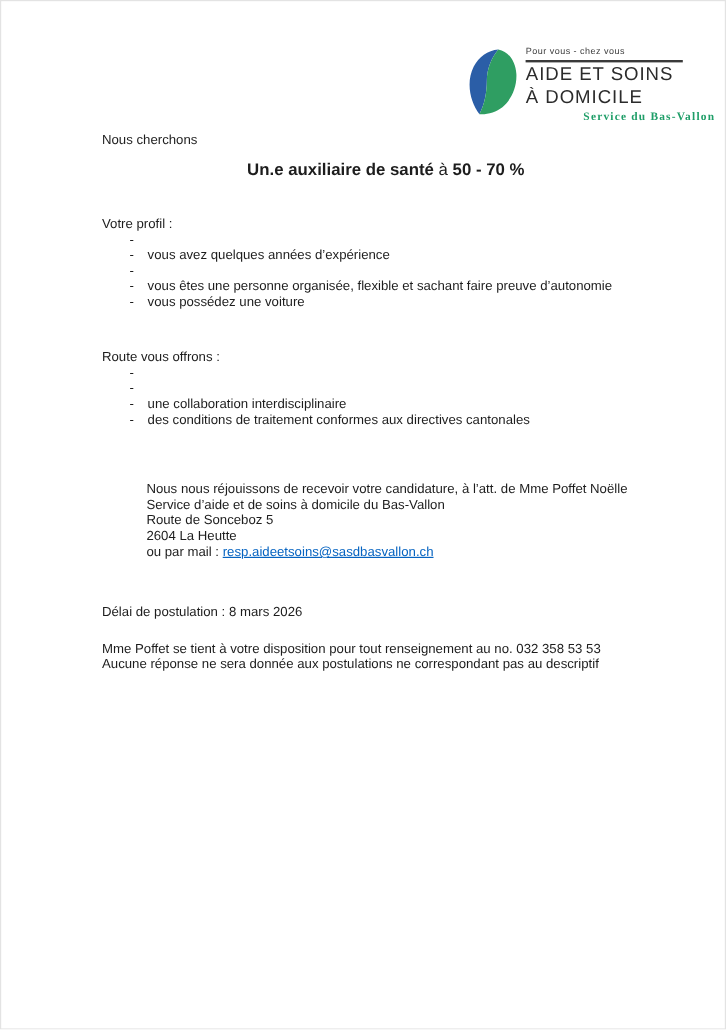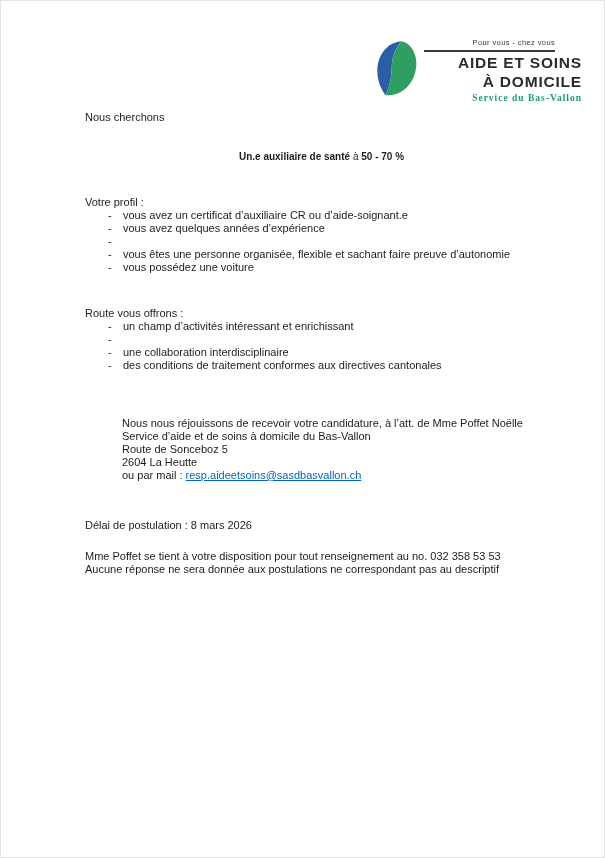--- a/index.html
+++ b/index.html
@@ -13,39 +13,38 @@
     background: #ffffff;
     border: 1px solid #e3e3e3;
     color: #1d1d1d;
     overflow: hidden;
   }
 
   
   .logo {
     position: absolute;
     top: 37px;
-    right: 22px;
+    right: 8px;
     display: flex;
     align-items: flex-start;
     gap: 7px;
-    text-align: right;
   }
   .logo-mark { width: 41px; height: 57px; margin-top: 2px; }
   .logo-text { display: flex; flex-direction: column; }
   .logo-tagline {
     font-size: 7.5px;
     color: #3a3a3a;
     letter-spacing: 0.4px;
     padding-bottom: 3px;
     border-bottom: 2px solid #3a3a3a;
     width: 131px;
   }
   .logo-name {
     font-size: 15.5px;
-    font-weight: bold;
+    font-weight: normal;
     color: #2b2b2b;
     letter-spacing: 0.8px;
     line-height: 17px;
     margin-top: 2px;
     white-space: nowrap;
   }
   .logo-subtitle {
     font-family: "Liberation Serif", serif;
     font-size: 9.5px;
     font-weight: bold;
@@ -61,23 +60,23 @@
     position: absolute;
     top: 0; left: 12px;
     width: 605px;
     padding: 0 40px 0 72px;
     font-size: 11px;
     line-height: 13px;
     color: #1d1d1d;
   }
   .intro { margin-top: 110px; }
   .title-line {
-    margin-top: 24px;
+    margin-top: 9px;
     text-align: center;
-    font-size: 10px;
+    font-size: 14px;
     line-height: 17px;
     margin-left: -20px; 
   }
   .title-bold { font-weight: bold; }
 
   .section-heading { margin-top: 31px; }
   .bullets { margin-left: 23px; margin-top: 0; }
   .bullet-row { display: flex; }
   .bullet-row .dash { width: 15px; flex: 0 0 15px; }
 
@@ -121,21 +120,20 @@
     <div class="title-line">
       <span class="title-bold">Un.e auxiliaire de santé</span>
       <span>à</span>
       <span class="title-bold">50 - 70 %</span>
     </div>
 
     <div class="section-heading">Votre profil :</div>
     <div class="bullets">
         <div class="bullet-row">
         <span class="dash">-</span>
-        <span>vous avez un certificat d’auxiliaire CR ou d’aide-soignant.e</span>
       </div>
         <div class="bullet-row">
         <span class="dash">-</span>
         <span>vous avez quelques années d’expérience</span>
       </div>
         <div class="bullet-row">
         <span class="dash">-</span>
       </div>
         <div class="bullet-row">
         <span class="dash">-</span>
@@ -144,21 +142,20 @@
         <div class="bullet-row">
         <span class="dash">-</span>
         <span>vous possédez une voiture</span>
       </div>
       </div>
 
     <div class="section-heading offer-heading">Route vous offrons :</div>
     <div class="bullets">
         <div class="bullet-row">
         <span class="dash">-</span>
-        <span>un champ d’activités intéressant et enrichissant</span>
       </div>
         <div class="bullet-row">
         <span class="dash">-</span>
       </div>
         <div class="bullet-row">
         <span class="dash">-</span>
         <span>une collaboration interdisciplinaire</span>
       </div>
         <div class="bullet-row">
         <span class="dash">-</span>

